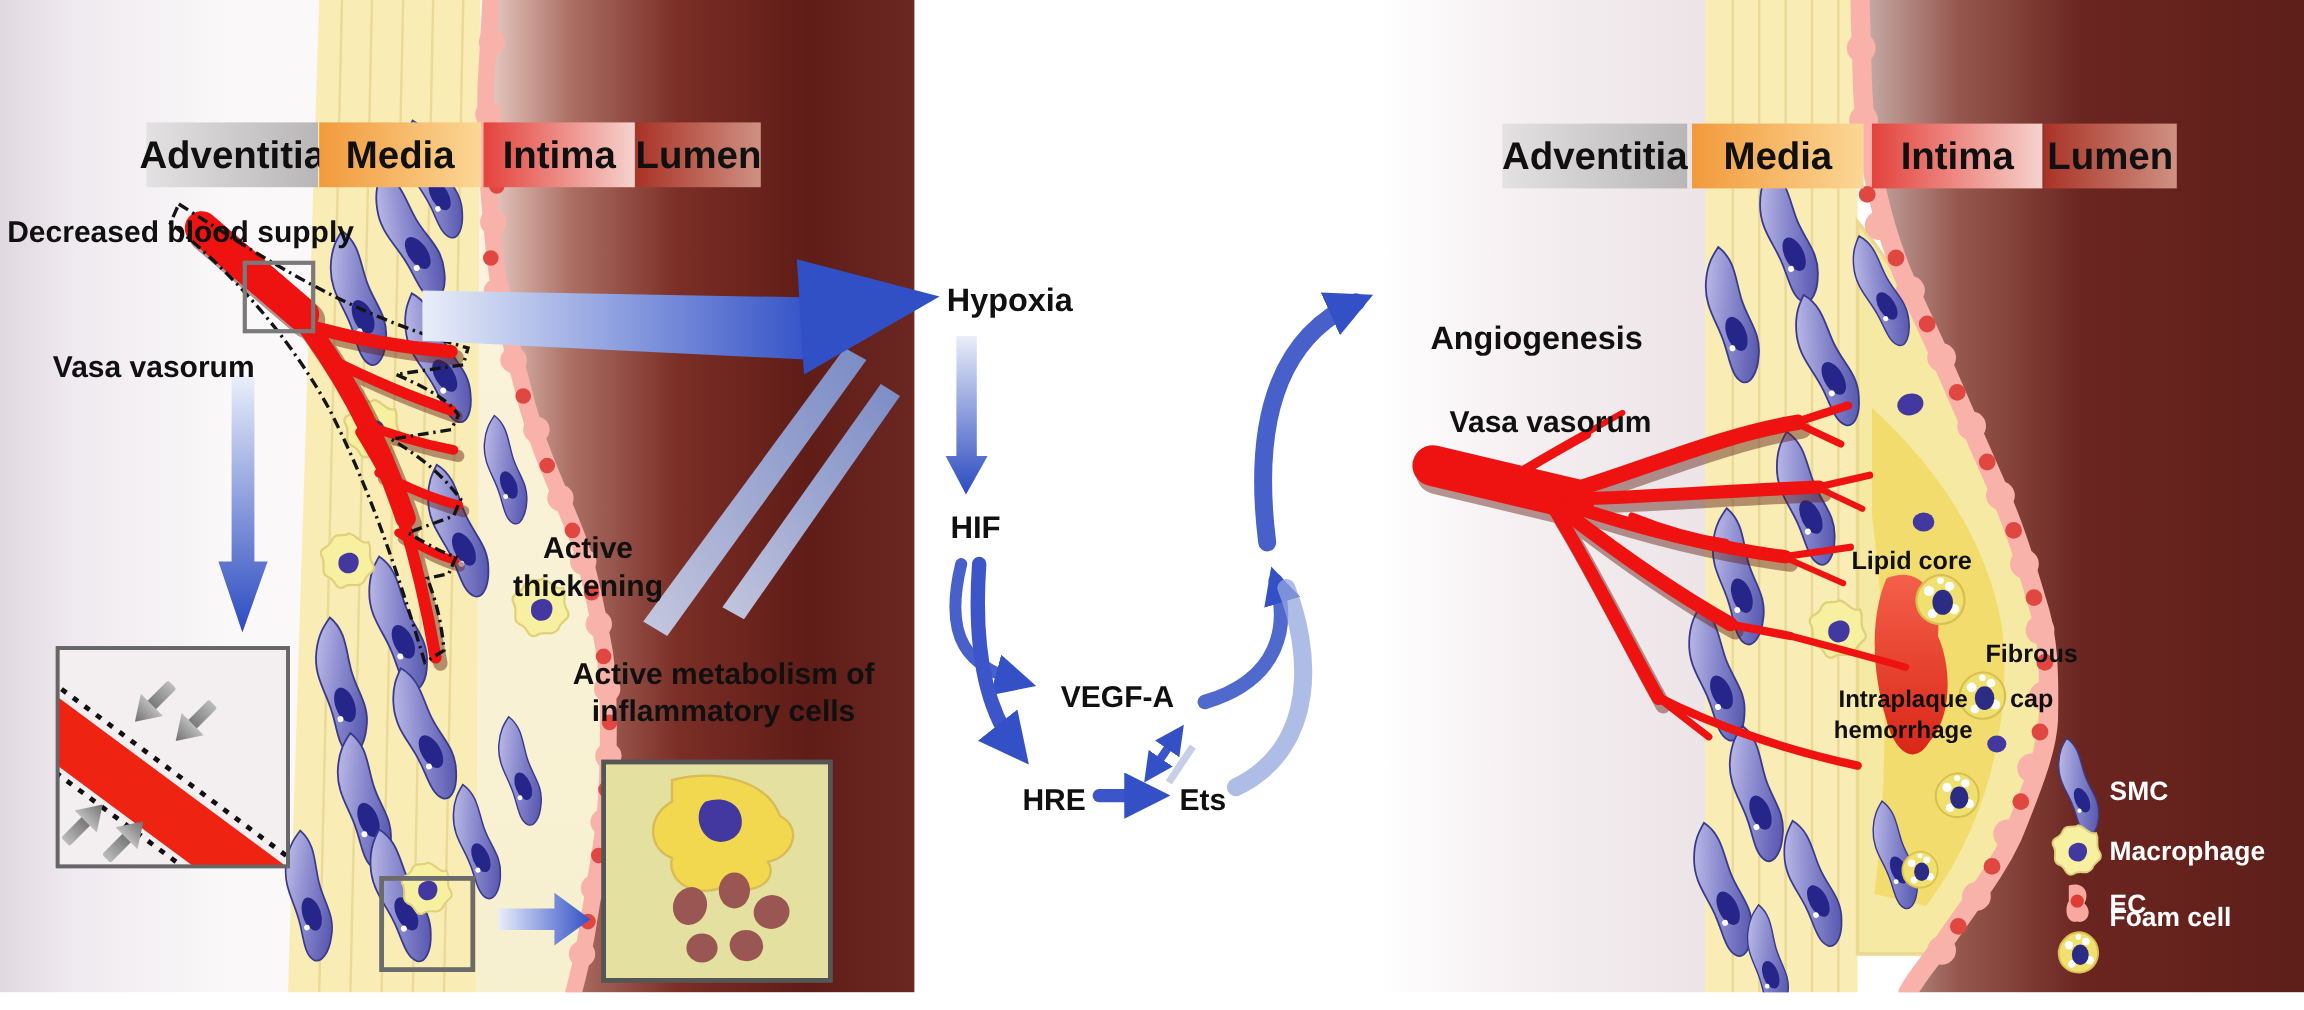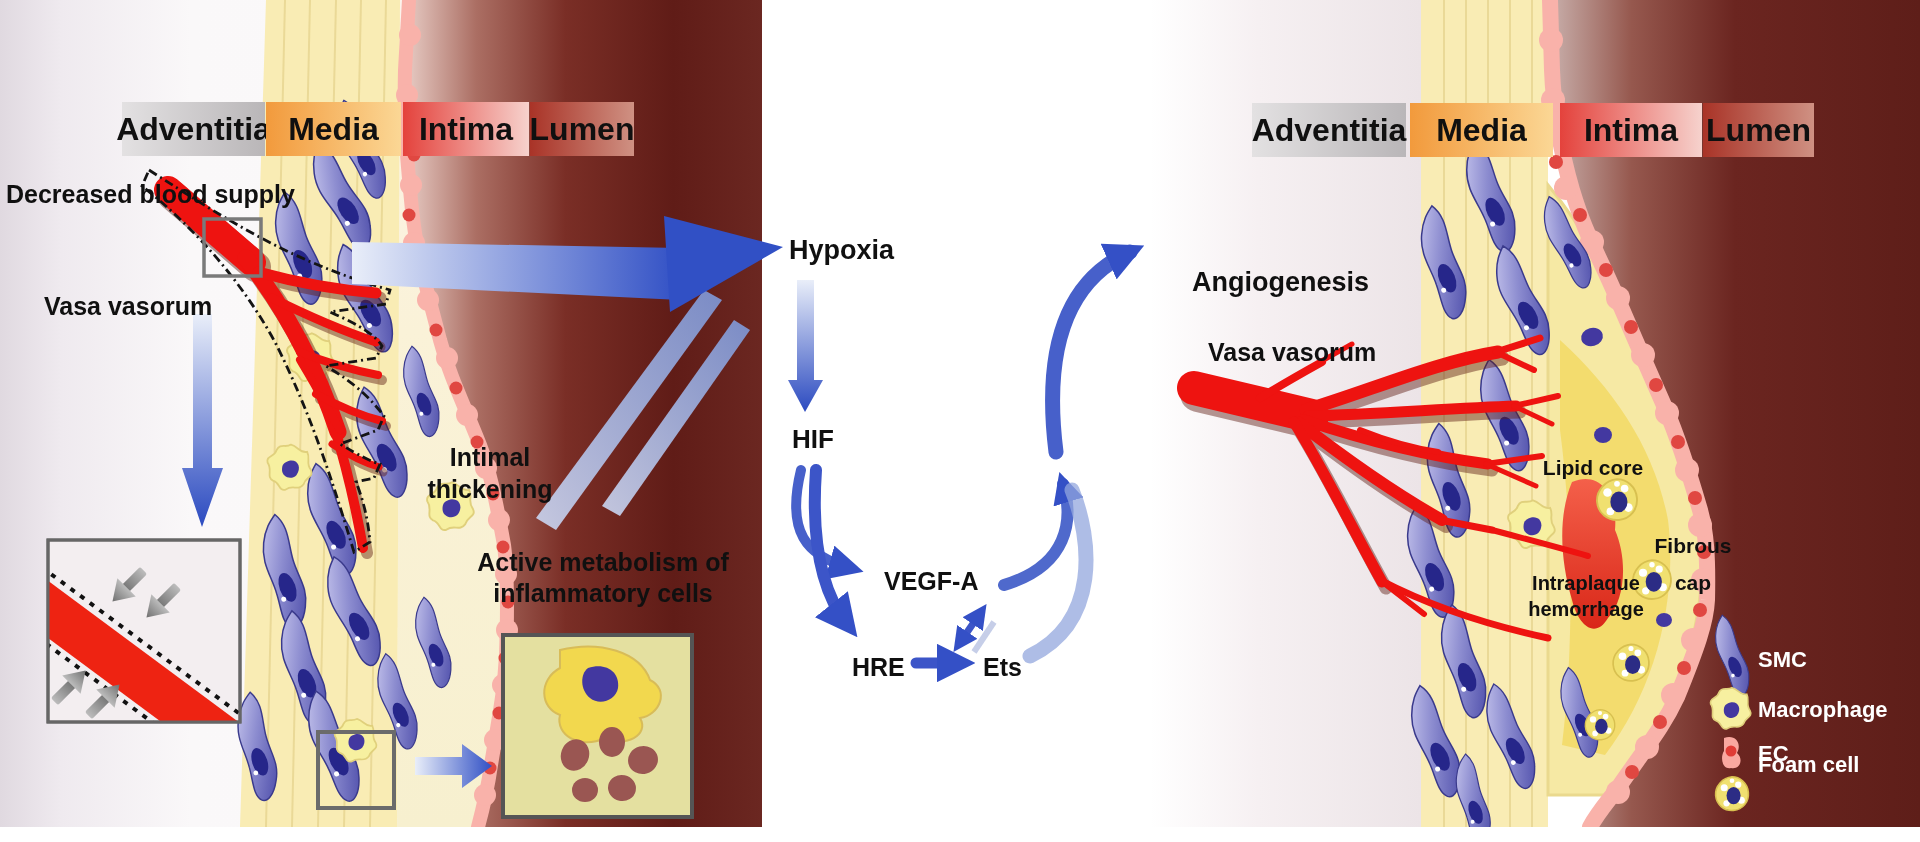--- a/index.html
+++ b/index.html
@@ -431,21 +431,21 @@
 <div class="hdr hdr-int" style="left:1560px;top:103px;width:142px;">
       <span>Intima</span>
     </div>
 <div class="hdr hdr-lum" style="left:1703px;top:103px;width:111px;">
       <span>Lumen</span>
     </div>
 
 <div class="lbl" style="left:6px;top:180px;font-size:25px;">Decreased blood supply</div>
 <div class="lbl" style="left:44px;top:292px;font-size:25px;">Vasa vasorum</div>
 <div class="lbl ctr" style="left:490px;top:441px;font-size:25px;line-height:32px;">
-  <span style="display:block;">Intimal</span>
+  <span style="display:block;">Active</span>
   <span style="display:block;">thickening</span>
 </div>
 <div class="lbl ctr" style="left:603px;top:547px;font-size:25px;line-height:31px;">
   <span style="display:block;">Active metabolism of</span>
   <span style="display:block;">inflammatory cells</span>
 </div>
 
 <div class="lbl" style="left:789px;top:235px;font-size:27px;">Hypoxia</div>
 <div class="lbl" style="left:792px;top:424px;font-size:26px;">HIF</div>
 <div class="lbl" style="left:884px;top:567px;font-size:25px;">VEGF-A</div>

